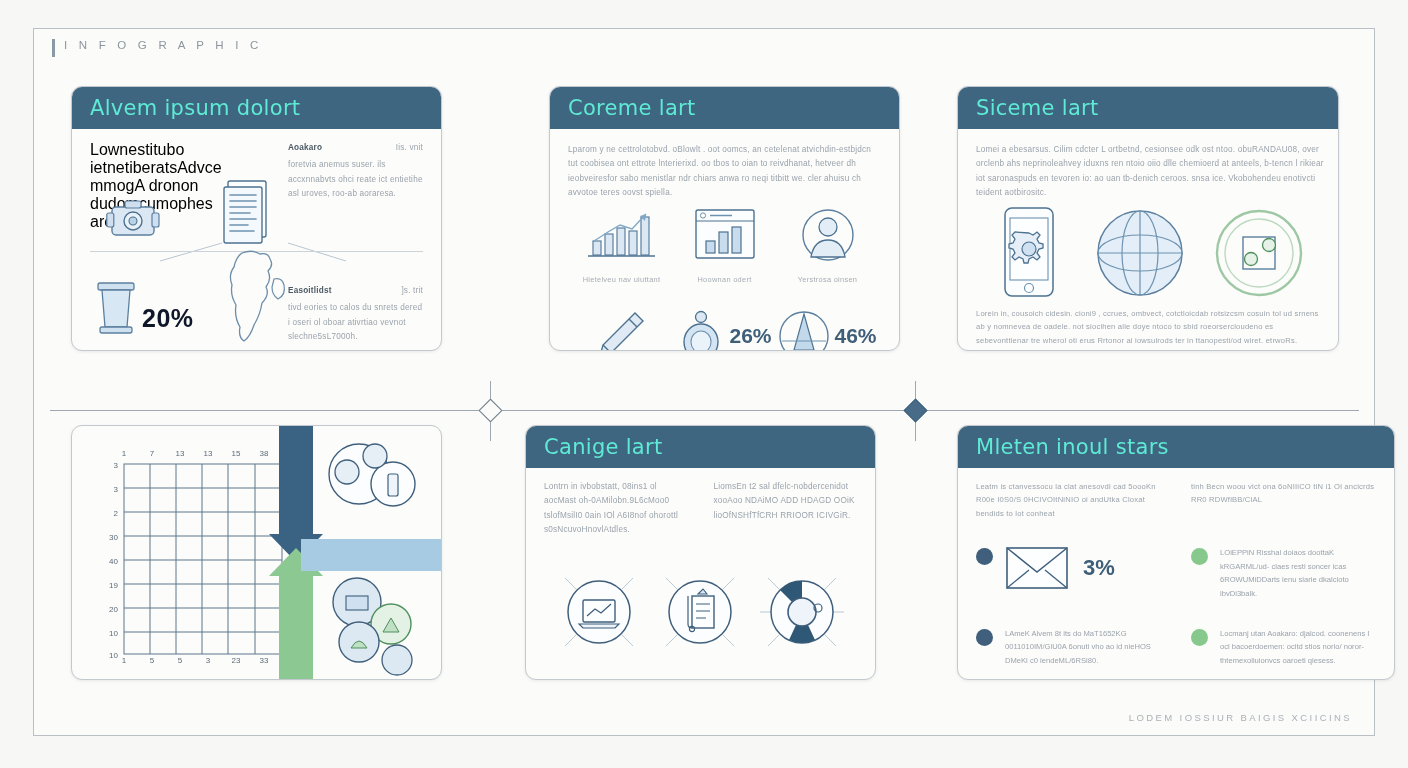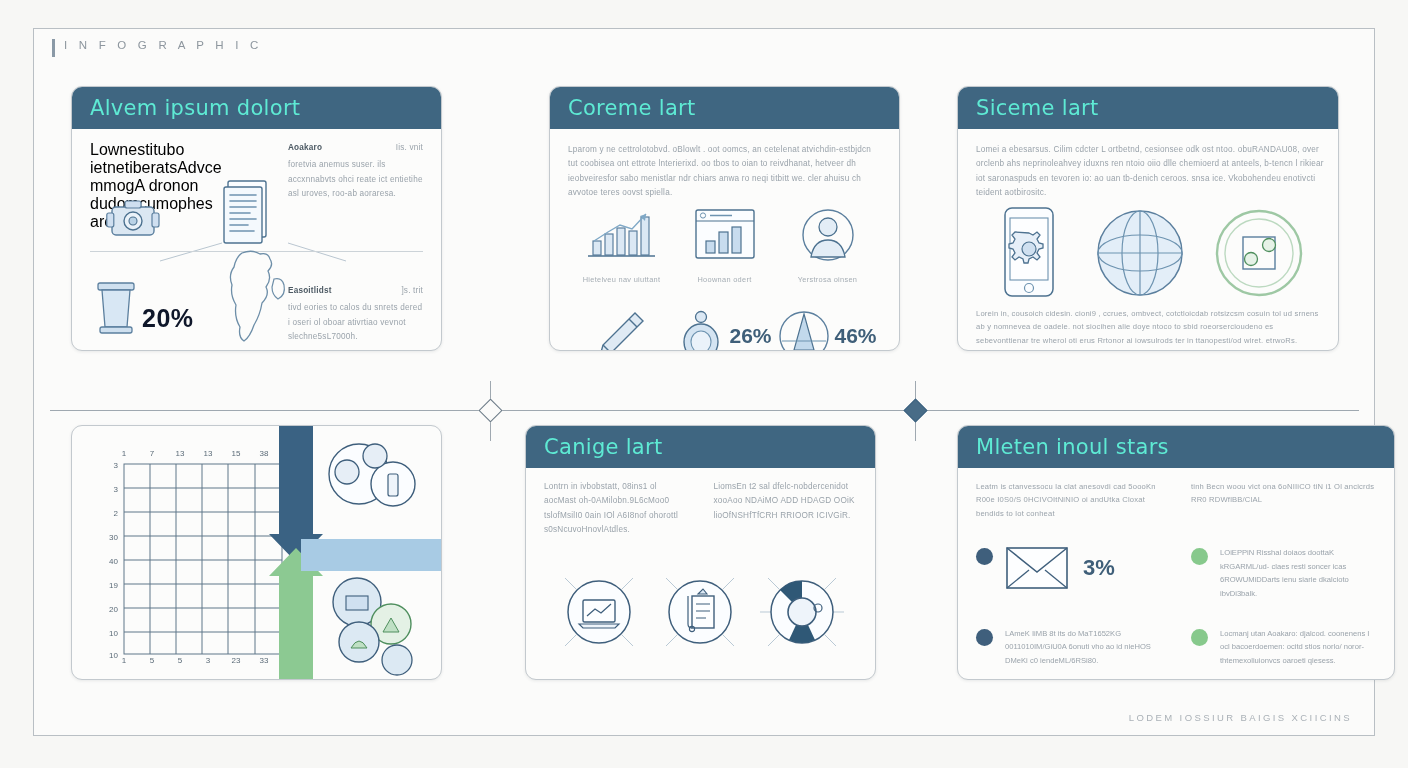--- a/index.html
+++ b/index.html
@@ -528,21 +528,21 @@
             </div>
           </div>
 
           <div class="bullet-item">
             <div class="dot green"></div>
             <div class="bullet-text">LOiEPPiN Risshal doiaos doottaK kRGARML/ud- claes resti soncer icas 6ROWUMiDDarts ienu siarie dkalcioto ibvDi3balk.</div>
           </div>
 
           <div class="bullet-item">
             <div class="dot blue"></div>
-            <div class="bullet-text">LAmeK IiMB 8t its do MaT1652KG 0011010IM/GiU0A 6onuti vho ao id nieHOS DMeKi c0 iendeML/6RSi80.</div>
+            <div class="bullet-text">LAmeK Alvem 8t its do MaT1652KG 0011010IM/GiU0A 6onuti vho ao id nieHOS DMeKi c0 iendeML/6RSi80.</div>
           </div>
 
           <div class="bullet-item">
             <div class="dot green"></div>
             <div class="bullet-text">Locmanj utan Aoakaro: djalcod. coonenens I ocl bacoerdoemen: ocitd stios norlo/ noror-thtemexoliuionvcs oaroeti qiesess.</div>
           </div>
         </div>
       </div>
     </div>
 

